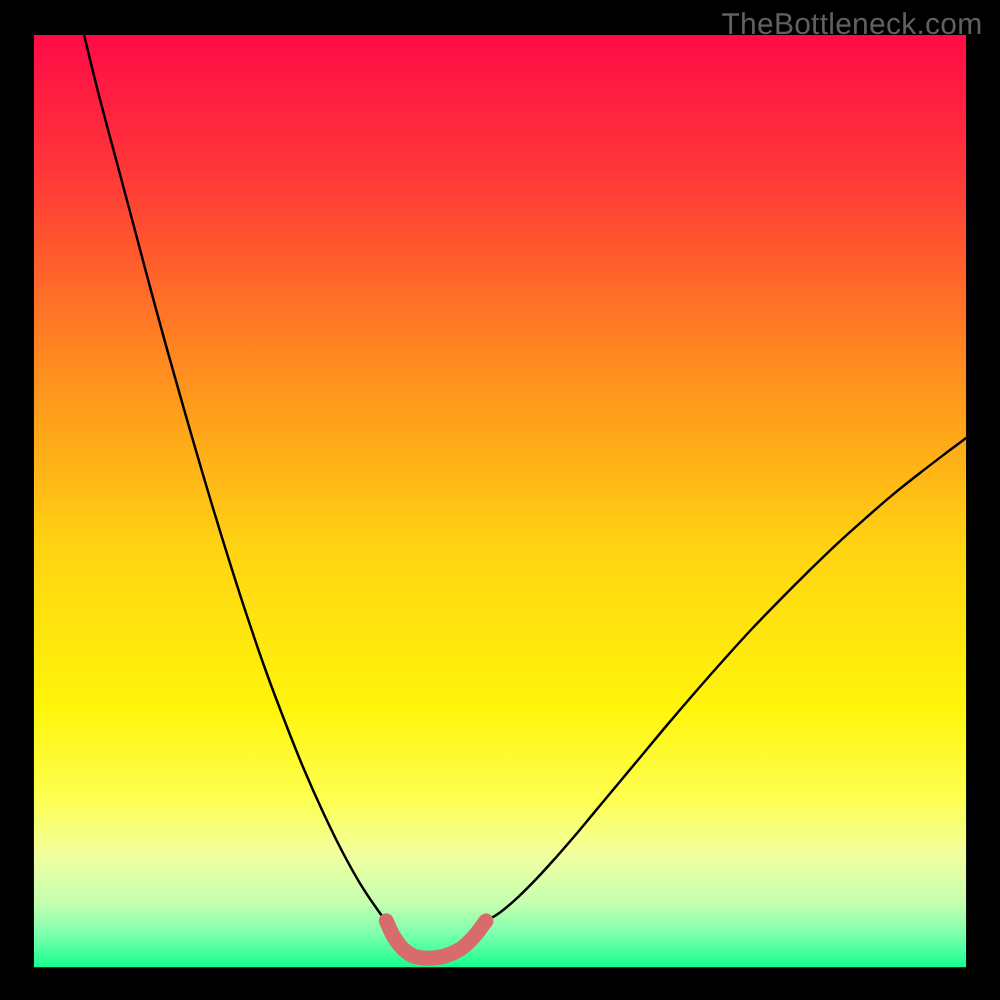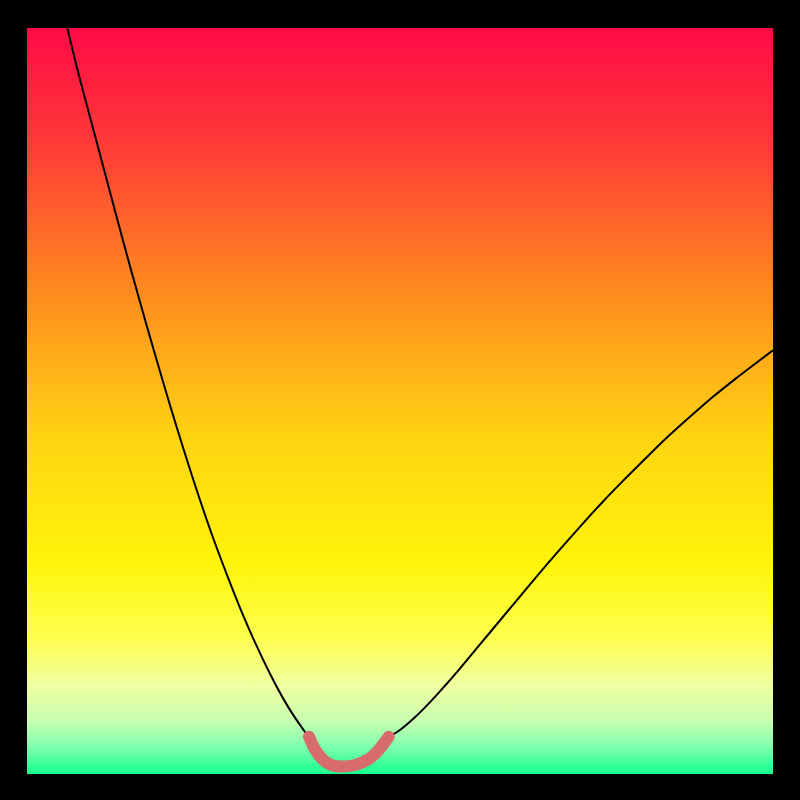--- a/index.html
+++ b/index.html
@@ -38,20 +38,21 @@
   .plot svg {
     display: block;
     width: 746px;
     height: 746px;
   }
 </style>
 </head>
 <body>
 
 <div class="stage">
+  <div class="watermark">TheBottleneck.com</div>
 
   <div class="plot">
     <svg id="chart-svg" viewBox="0 0 746 746" preserveAspectRatio="none">
       <defs>
         <linearGradient id="bg-grad" x1="0" y1="0" x2="0" y2="1">
             <stop offset="0%" stop-color="#ff0b47"></stop>
             <stop offset="15%" stop-color="#ff3838"></stop>
             <stop offset="35%" stop-color="#ff8a1f"></stop>
             <stop offset="55.00000000000001%" stop-color="#ffd412"></stop>
             <stop offset="72%" stop-color="#fff50a"></stop>

